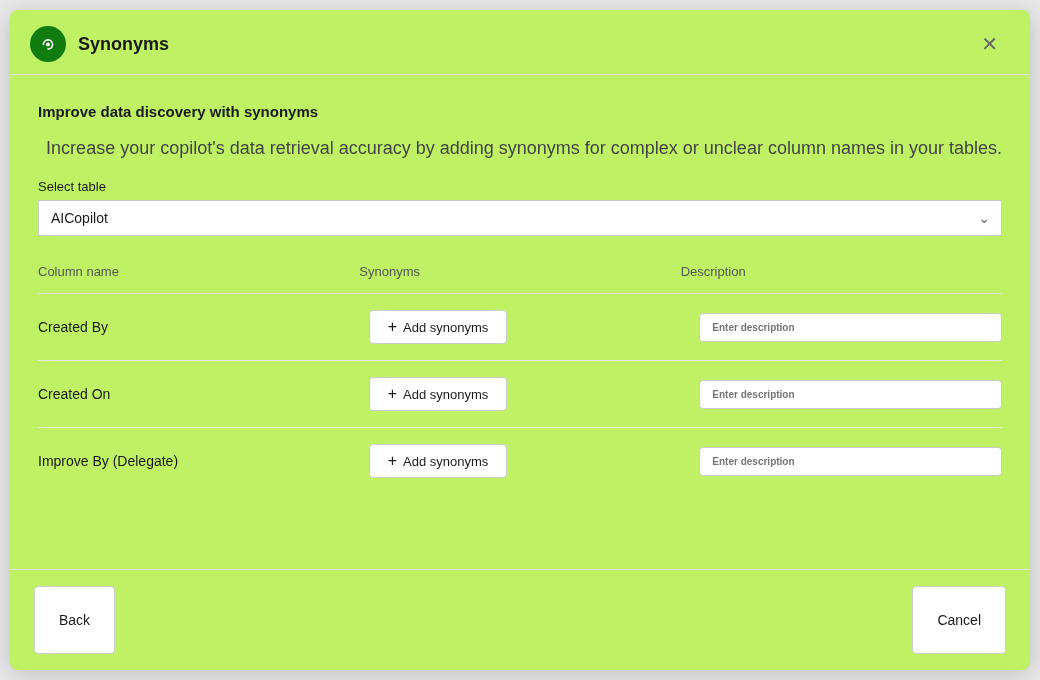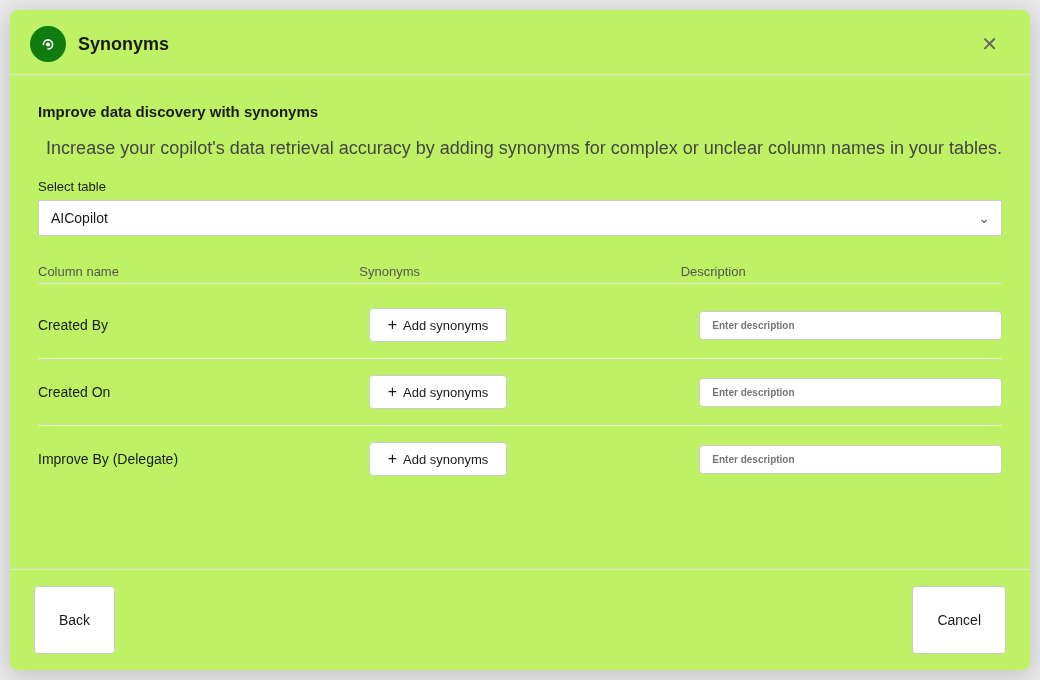--- a/index.html
+++ b/index.html
@@ -110,21 +110,22 @@
       top: 50%;
       transform: translateY(-50%);
       pointer-events: none;
       color: #666;
       font-size: 14px;
     }
     .table-header {
       display: grid;
       grid-template-columns: 1fr 1fr 1fr;
       border-bottom: 1px solid #e0e0e0;
-      margin-bottom: 8px;
+      padding-bottom: 10px;
+      margin-bottom: 0;
     }
     .table-header-cell {
       font-size: 13px;
       color: #555;
       font-weight: 400;
       padding: 4px 0;
     }
     .table-row {
       display: grid;
       grid-template-columns: 1fr 1fr 1fr;

